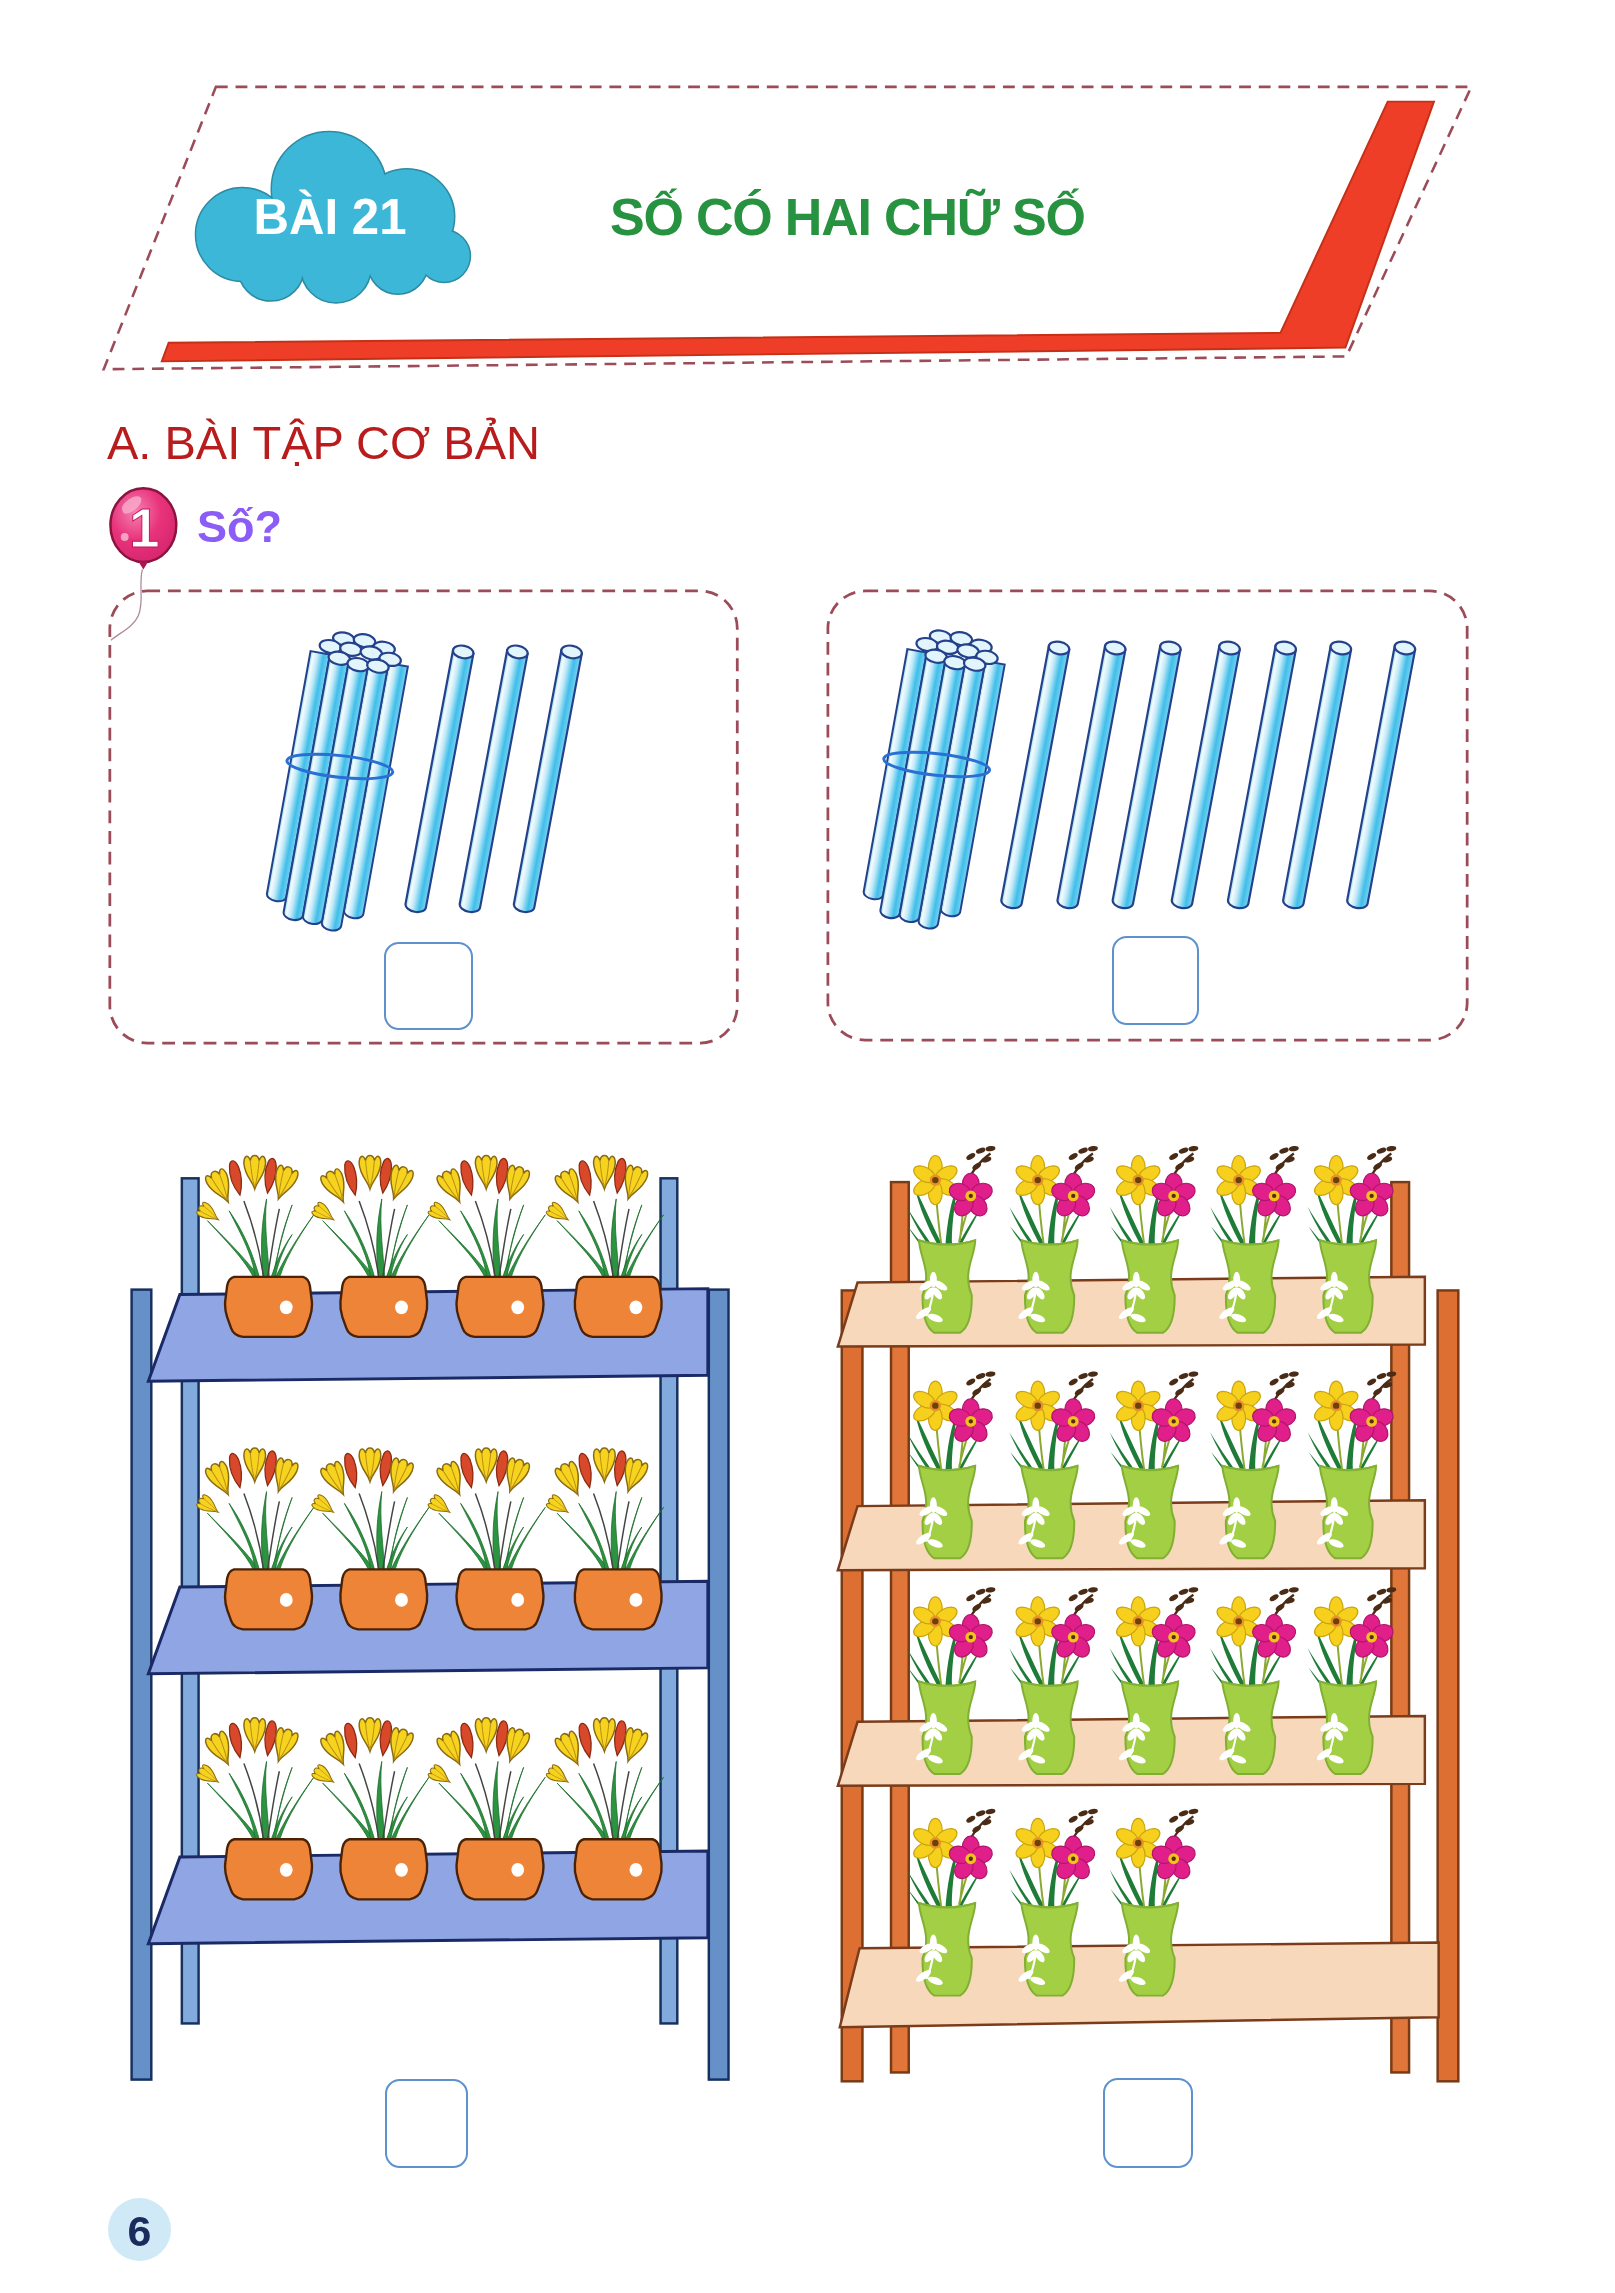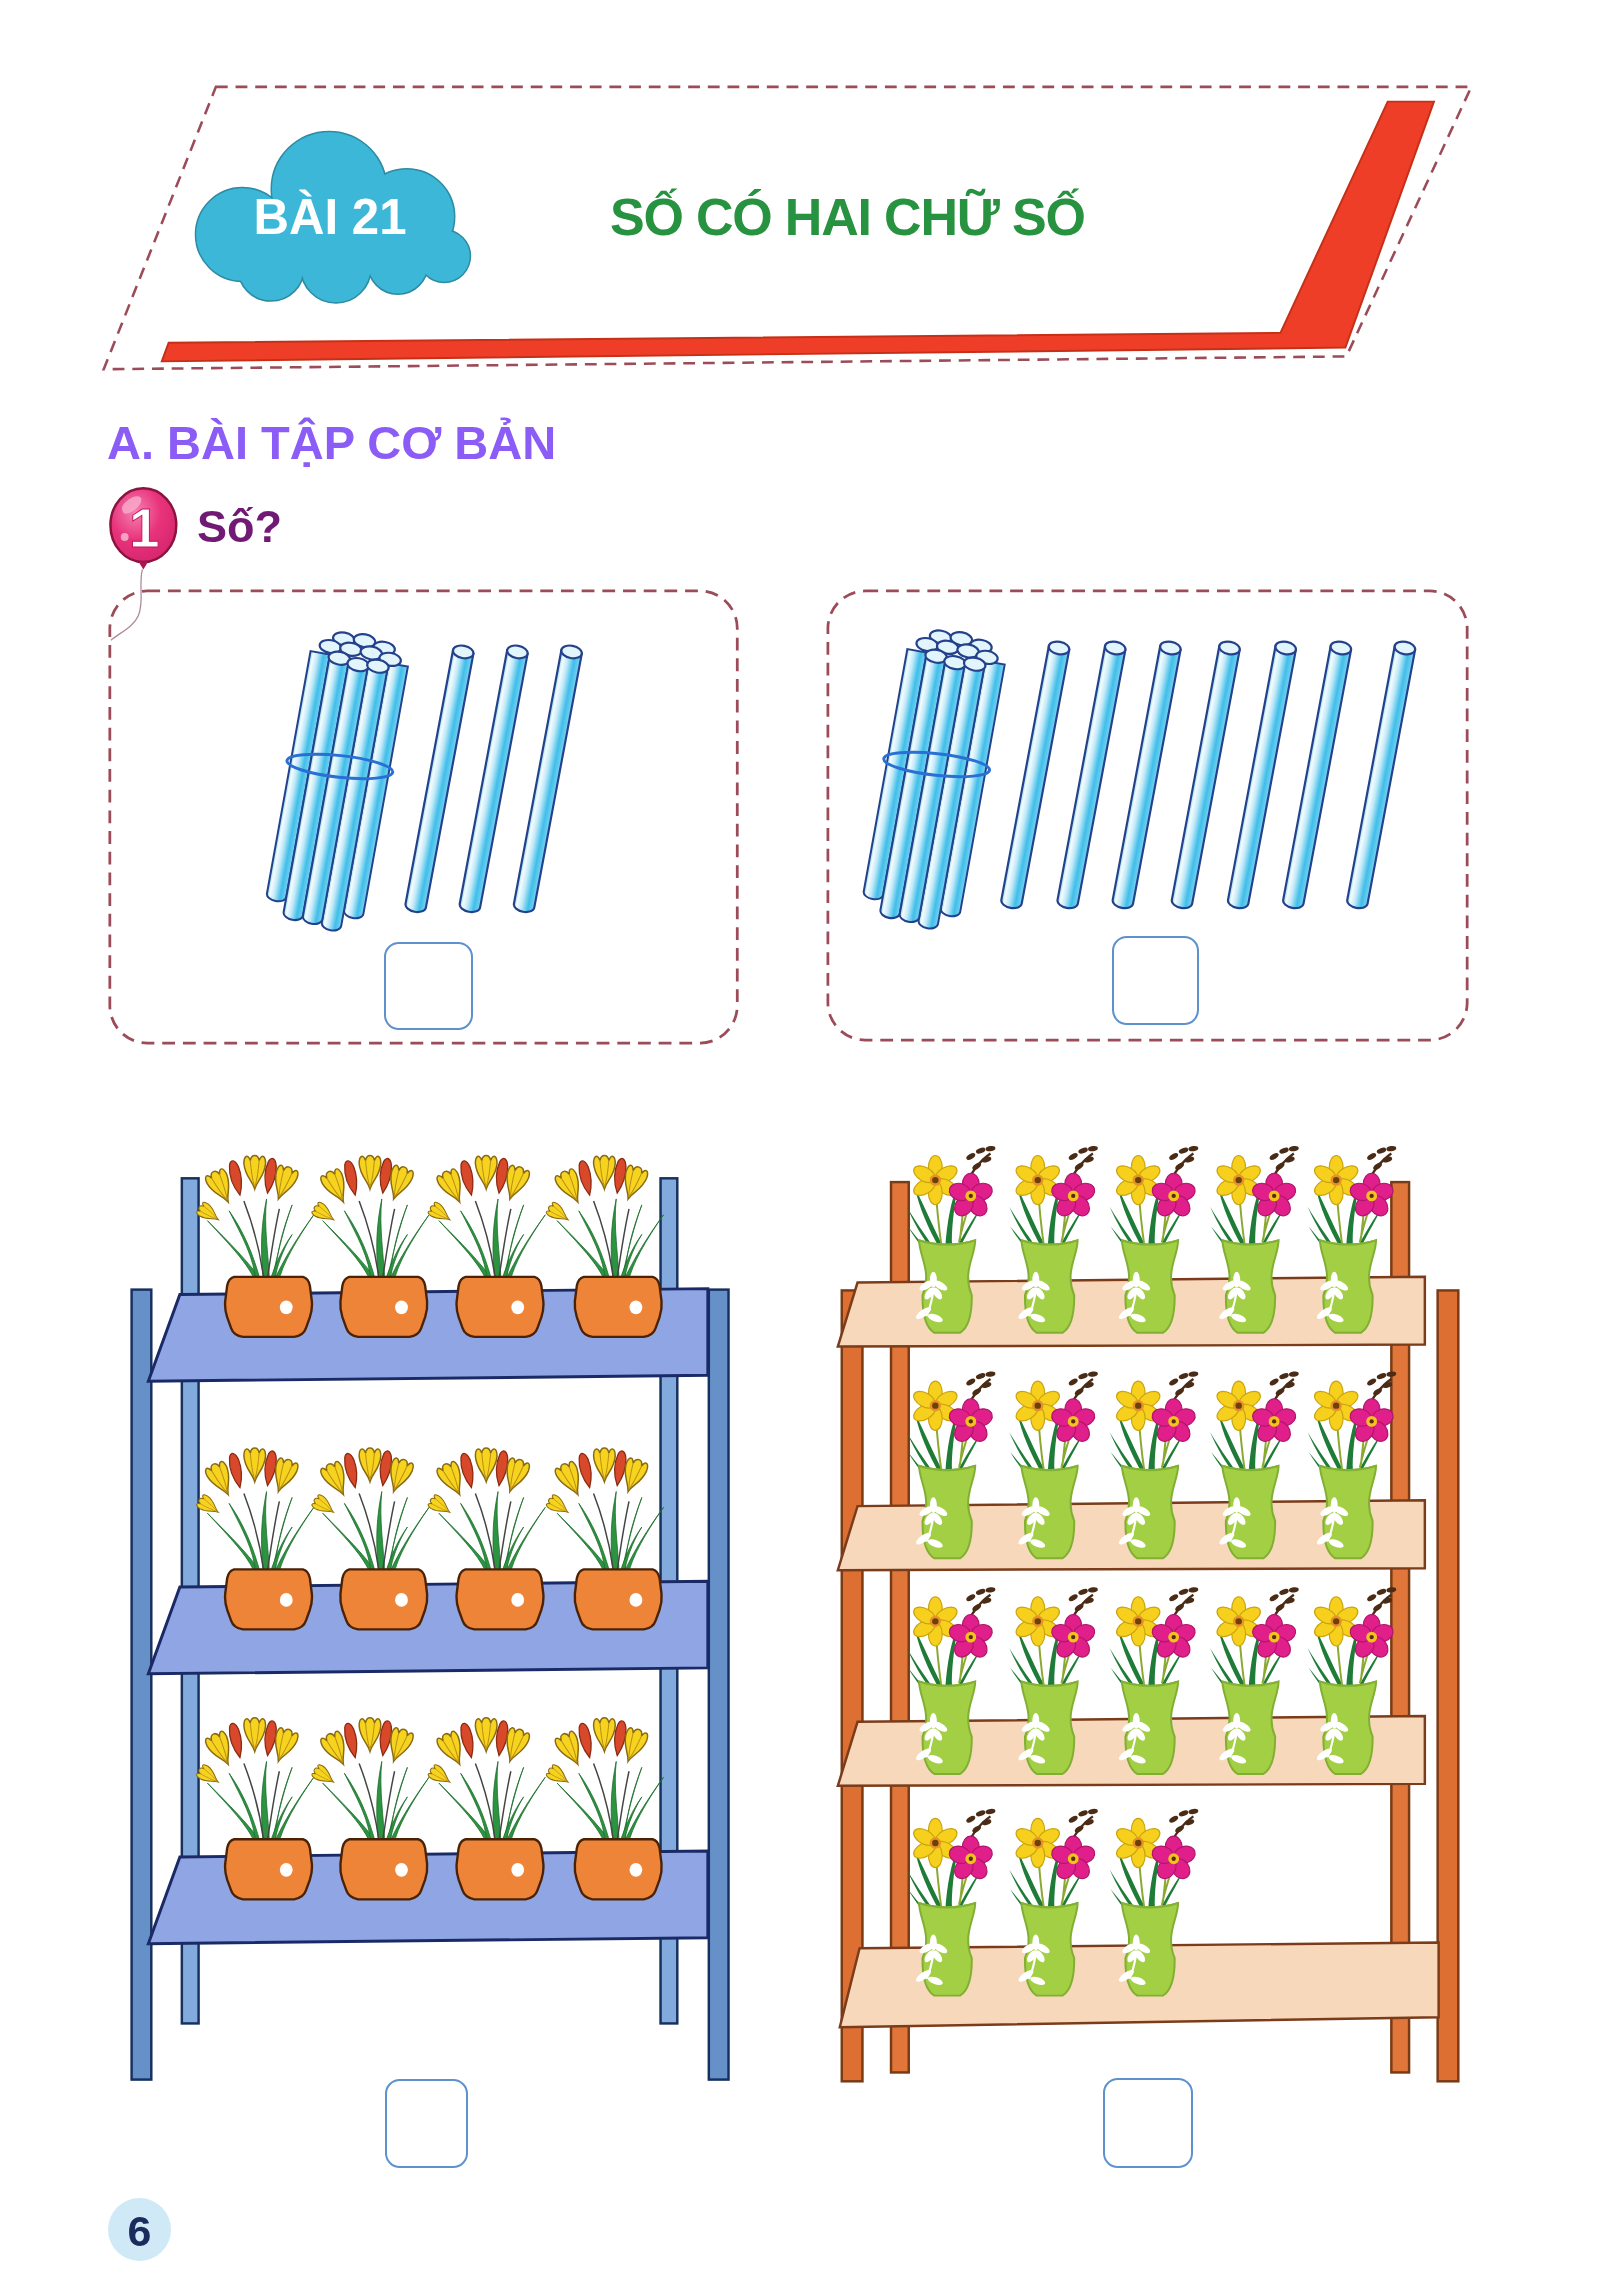--- a/index.html
+++ b/index.html
@@ -29,38 +29,38 @@
       <circle cx="184" cy="192" r="33"></circle>
       <circle cx="250" cy="192" r="35"></circle>
     <circle cx="313" cy="188" r="30"></circle>
     <ellipse cx="250" cy="160" rx="85" ry="42"></ellipse>
   </g>
   <text x="244" y="158" font-size="50" font-weight="bold" fill="#ffffff" text-anchor="middle">BÀI 21</text>
 </svg>
 
 <div class="abs" style="left:610px;top:187px;font-size:52px;font-weight:bold;color:#27923f;letter-spacing:-1.2px;">SỐ CÓ HAI CHỮ SỐ</div>
 
-<div class="abs" style="left:107px;top:415px;font-size:47px;font-weight:bold;color:#8b5cf6;">A. BÀI TẬP CƠ BẢN</div>
+<div class="abs" style="left:107px;top:415px;font-size:47px;font-weight:normal;color:#b91c1c;">A. BÀI TẬP CƠ BẢN</div>
 
 <svg class="abs" style="left:99px;top:478px" width="128" height="172" viewBox="0 0 130 175">
   <defs>
       <radialGradient id="balg" cx="0.38" cy="0.32" r="0.85">
     <stop offset="0" stop-color="#f581b1"></stop>
         <stop offset="0.45" stop-color="#e8337b"></stop>
         <stop offset="1" stop-color="#cf2168"></stop>
   </radialGradient>
     </defs>
   <ellipse cx="45" cy="48" rx="33.5" ry="37.5" fill="url(#balg)" stroke="#8a1340" stroke-width="2.5"></ellipse>
   <path d="M30,22 C38,16 46,18 42,26 C38,33 26,40 24,34 C22,29 25,26 30,22 Z" fill="#f9a8c9" opacity="0.85"></path>
   <circle cx="26" cy="60" r="4" fill="#f9bcd4" opacity="0.8"></circle>
   <path d="M40,85 L50,85 L45,93 Z" fill="#a81850"></path>
   <path d="M44,93 C40,110 46,125 40,140 C35,152 20,158 12,165" fill="none" stroke="#b08898" stroke-width="1.3"></path>
   <text x="46" y="70" font-size="56" font-weight="bold" fill="#ffffff" stroke="#c2135e" stroke-width="1" text-anchor="middle">1</text>
 </svg>
-<div class="abs" style="left:197px;top:501px;font-size:45px;font-weight:bold;color:#701a75;">Số?</div>
+<div class="abs" style="left:197px;top:501px;font-size:45px;font-weight:bold;color:#8b5cf6;">Số?</div>
 
 <svg class="abs" style="left:99px;top:581px" width="1379" height="473" viewBox="0 0 1400 480">
   <rect x="11" y="10" width="637" height="459" rx="38" fill="none" stroke="#9c4b58" stroke-width="2.8" stroke-dasharray="13 8"></rect>
   <rect x="740" y="10" width="649" height="456" rx="38" fill="none" stroke="#9c4b58" stroke-width="2.8" stroke-dasharray="13 8"></rect>
 </svg>
 
 <svg width="0" height="0" style="position:absolute">
 <defs>
   <linearGradient id="sg" x1="0" y1="0" x2="1" y2="0">
     <stop offset="0" stop-color="#7dd3f1"></stop>

